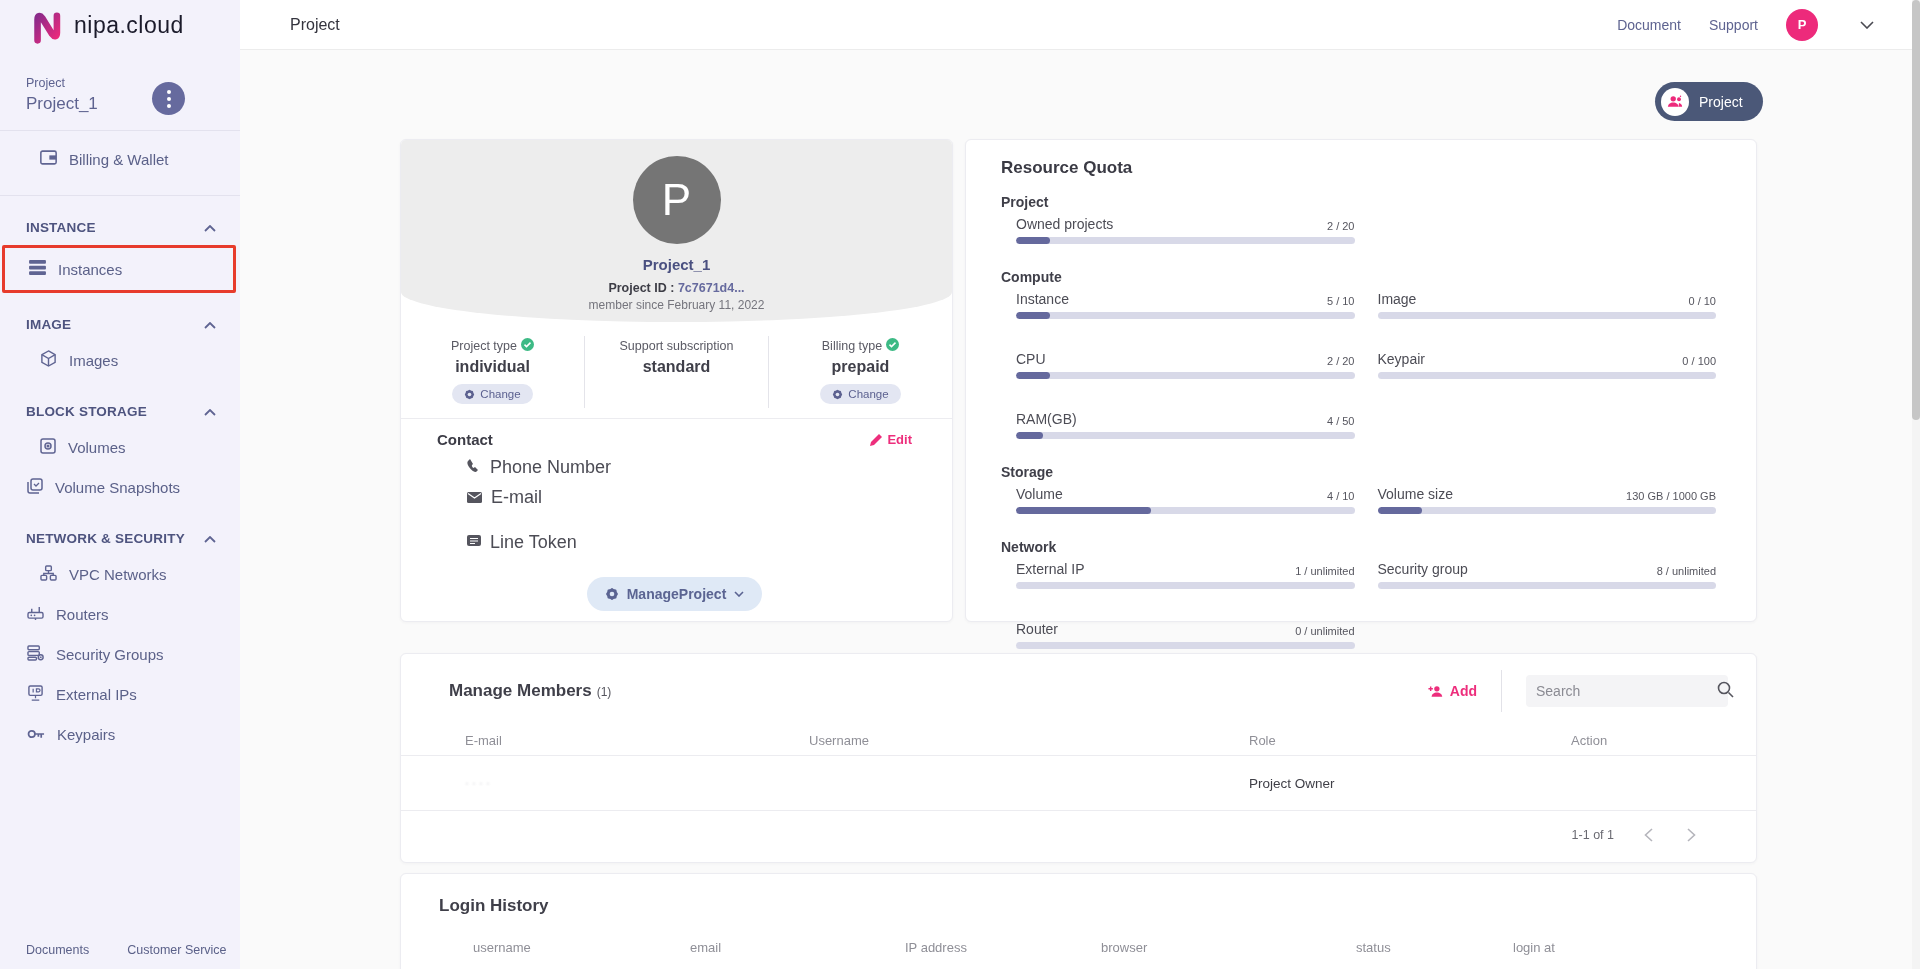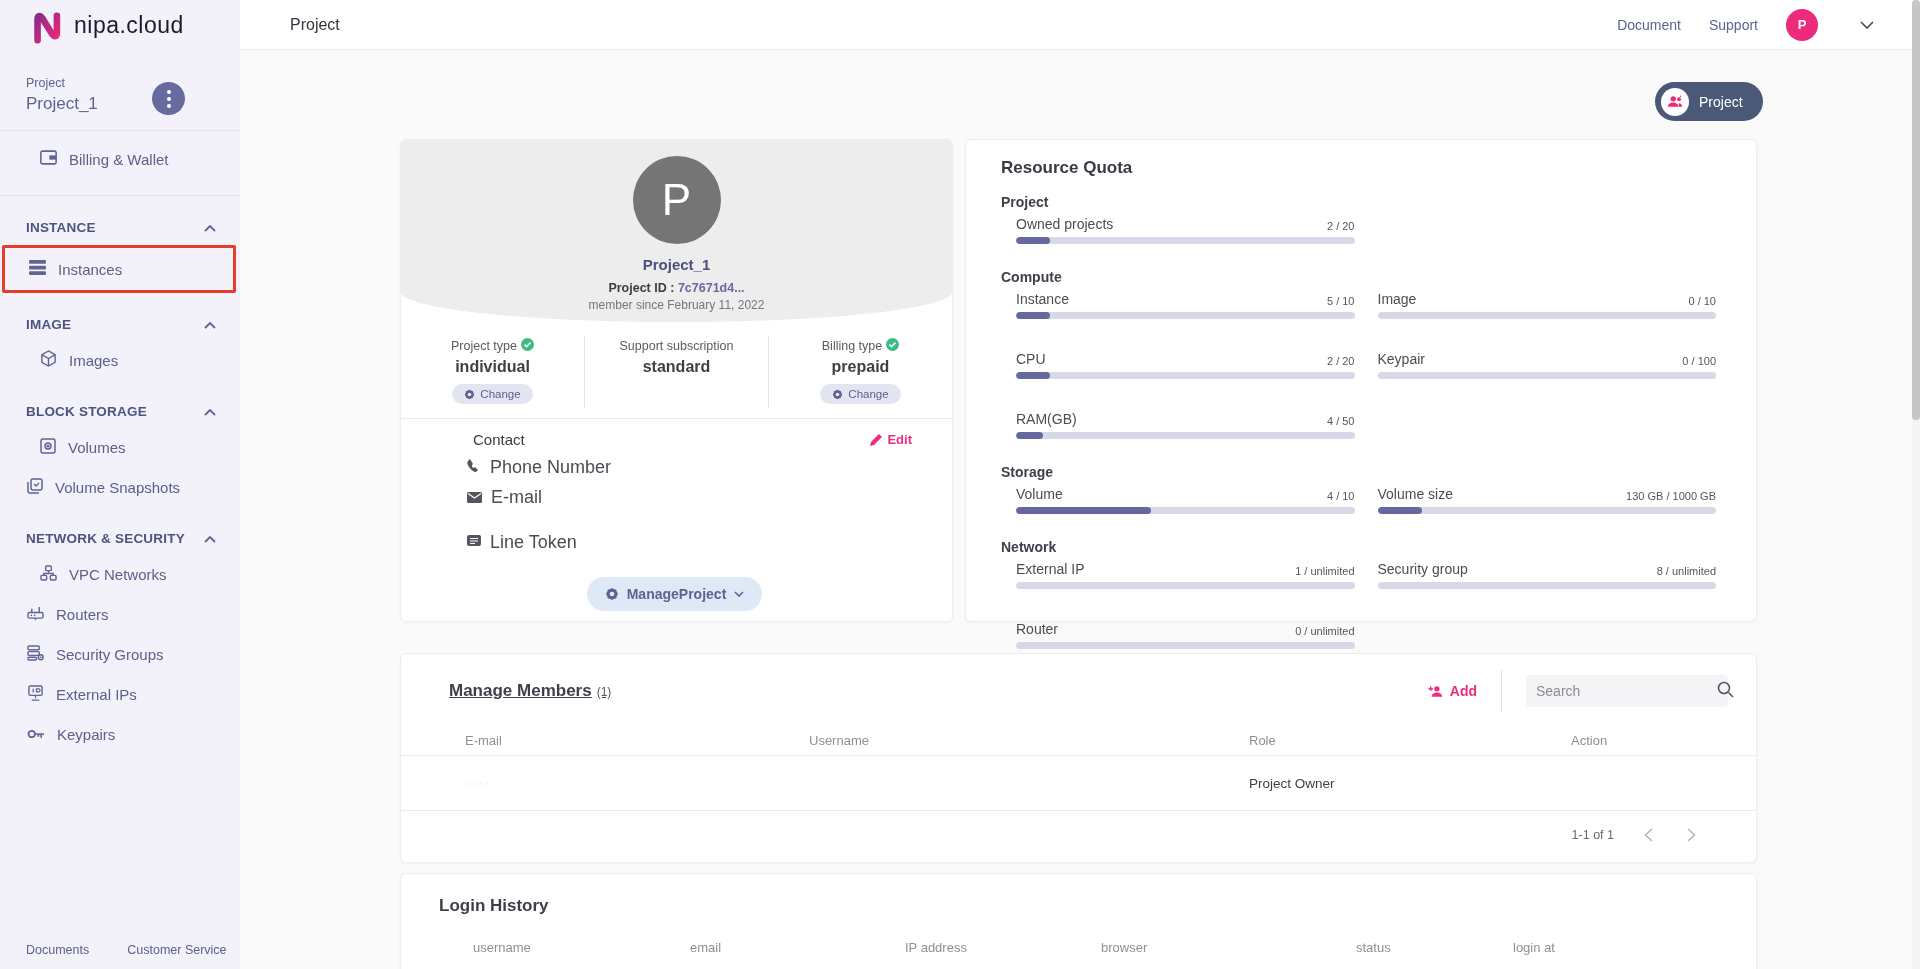--- a/index.html
+++ b/index.html
@@ -55,21 +55,21 @@
   .pc-member { margin-top:3px; font-size:12px; color:#75757d; }
   .attr-row { display:flex; margin-top:14px; align-items:stretch; }
   .attr-col { flex:1; text-align:center; padding-bottom:4px; }
   .attr-col + .attr-col { border-left:1px solid #e4e4ea; }
   .attr-label { font-size:12.5px; color:#5a5a64; display:inline-flex; align-items:center; gap:4px; }
   .attr-value { font-size:16px; font-weight:bold; color:#3f3f49; margin-top:4px; }
   .chip-btn { display:inline-flex; align-items:center; gap:5px; background:#e3e6f2; border-radius:12px; padding:4px 12px; font-size:11.5px; color:#5c6190; margin-top:8px; cursor:pointer; }
   .pc-hr { border:none; border-top:1px solid #ececf0; margin-top:10px; }
   .contact { padding:12px 40px 0 36px; }
   .contact-head { display:flex; align-items:center; justify-content:space-between; }
-  .contact-title { font-size:15px; font-weight:normal; color:#3c3c46;margin-left:36px; }
+  .contact-title { font-size:15px; font-weight:bold; color:#3c3c46; }
   .edit-link { display:inline-flex; align-items:center; gap:5px; color:#ed2e7c; font-size:13px; font-weight:bold; cursor:pointer; }
   .contact-item { display:flex; align-items:center; gap:9px; margin:9px 0 0 30px; font-size:18px; color:#4c4c55; }
   .contact-item.gap { margin-top:24px; }
   .manage-btn { display:flex; align-items:center; gap:8px; background:#dfe9f6; border-radius:18px; height:34px; padding:0 18px; margin:24px auto 0; width:max-content; font-size:14px; font-weight:bold; color:#5b6492; cursor:pointer; }
 
   
   .card-quota { left:725px; top:89px; width:792px; height:483px; }
   .q-title { padding:18px 0 0 35px; font-size:17px; font-weight:bold; color:#3a3a44; }
   .q-group-title { margin:16px 0 6px 35px; font-size:14px; font-weight:bold; color:#3f3f49; }
   .q-grid { display:grid; grid-template-columns:1fr 1fr; column-gap:15px; padding:0 40px 0 50px;gap:23px; }
@@ -77,21 +77,21 @@
   .q-line { display:flex; justify-content:space-between; align-items:flex-end; }
   .q-label { font-size:14px; color:#4c4c55; }
   .q-value { font-size:11px; color:#55555e; }
   .q-track { height:7px; background:#d8d9e8; border-radius:4px; margin-top:5px; overflow:hidden; }
   .q-fill { height:100%; background:#65699d; border-radius:4px; }
   .request-btn { display:flex; align-items:center; gap:7px; background:#dde9f5; border-radius:14px; height:28px; padding:0 15px; margin:6px auto 0; width:max-content; font-size:12.5px; font-weight:bold; color:#4e547f; cursor:pointer; }
 
   
   .card-members { left:160px; top:603px; width:1357px; height:210px; }
   .m-head { display:flex; align-items:center; padding:16px 28px 0 48px; }
-  .m-title { font-size:17px; font-weight:bold; color:#3f3f49;text-decoration:underline; }
+  .m-title { font-size:17px; font-weight:bold; color:#3f3f49; }
   .m-count { font-size:12px; color:#55555e; margin-left:5px; font-weight:normal; }
   .add-link { margin-left:auto; display:inline-flex; align-items:center; gap:6px; color:#ed2e7c; font-size:14px; font-weight:bold; cursor:pointer; }
   .m-vdiv { width:1px; height:42px; background:#e2e2e8; margin:0 24px; }
   .search-box { width:202px; height:32px; background:#f4f4f6; border-radius:4px; display:flex; align-items:center; padding:0 10px; }
   .search-box input { flex:1; border:none; outline:none; background:transparent; font-size:14px; color:#4c4c55; font-family:inherit; }
   .search-box input::placeholder { color:#8b8b93; }
   .m-grid { display:grid; grid-template-columns:344px 440px 322px 1fr; padding-left:64px; align-items:center; }
   .m-headrow { margin-top:14px; height:30px; font-size:13px; color:#8f8f97; border-bottom:1px solid #ececf0; }
   .m-row { height:55px; font-size:13.5px; color:#3f3f47; border-bottom:1px solid #ececf0; }
   .redacted { color:#c9c9ce; filter:blur(1px); font-size:12px; letter-spacing:3px; }

